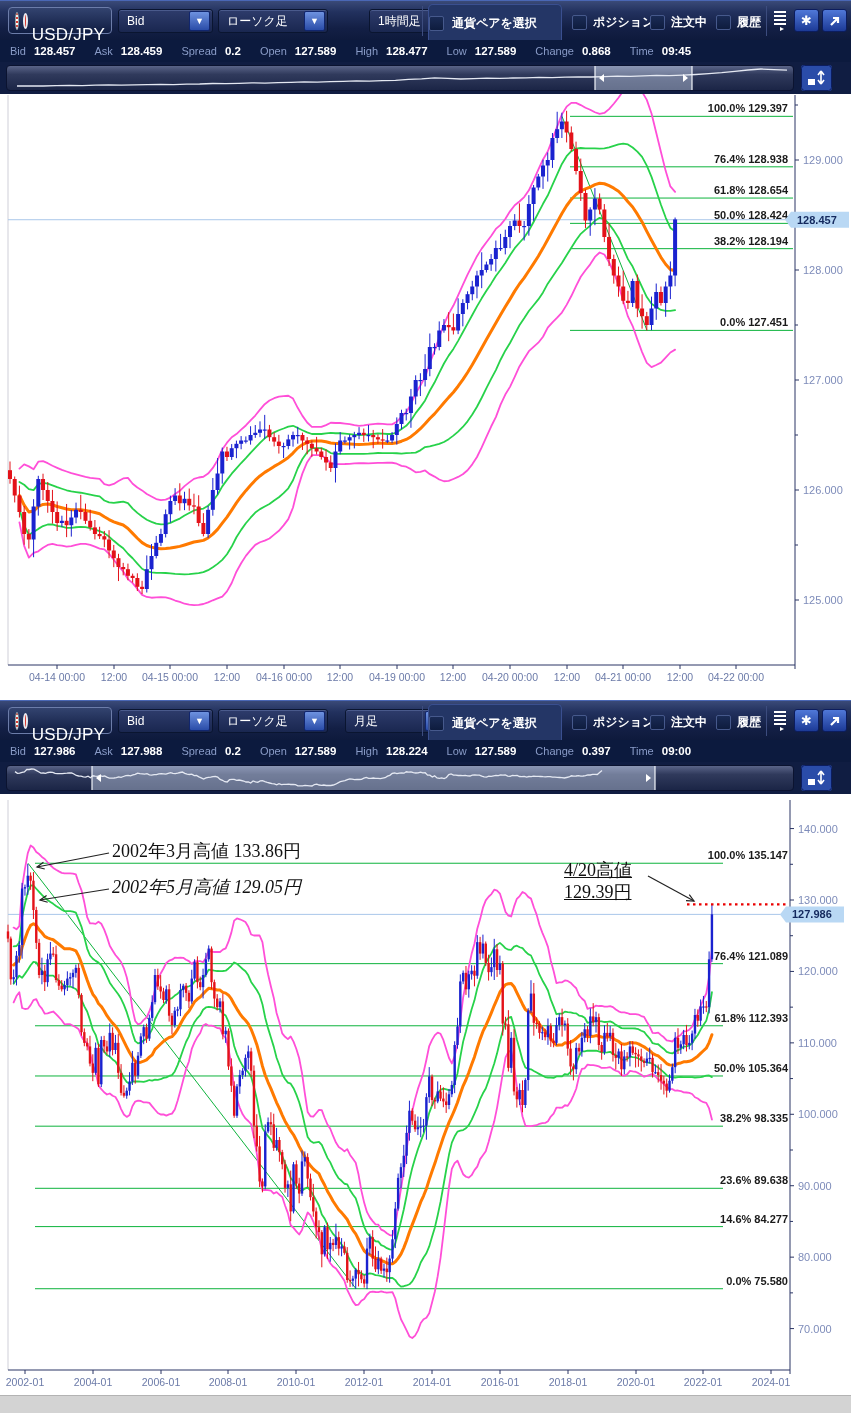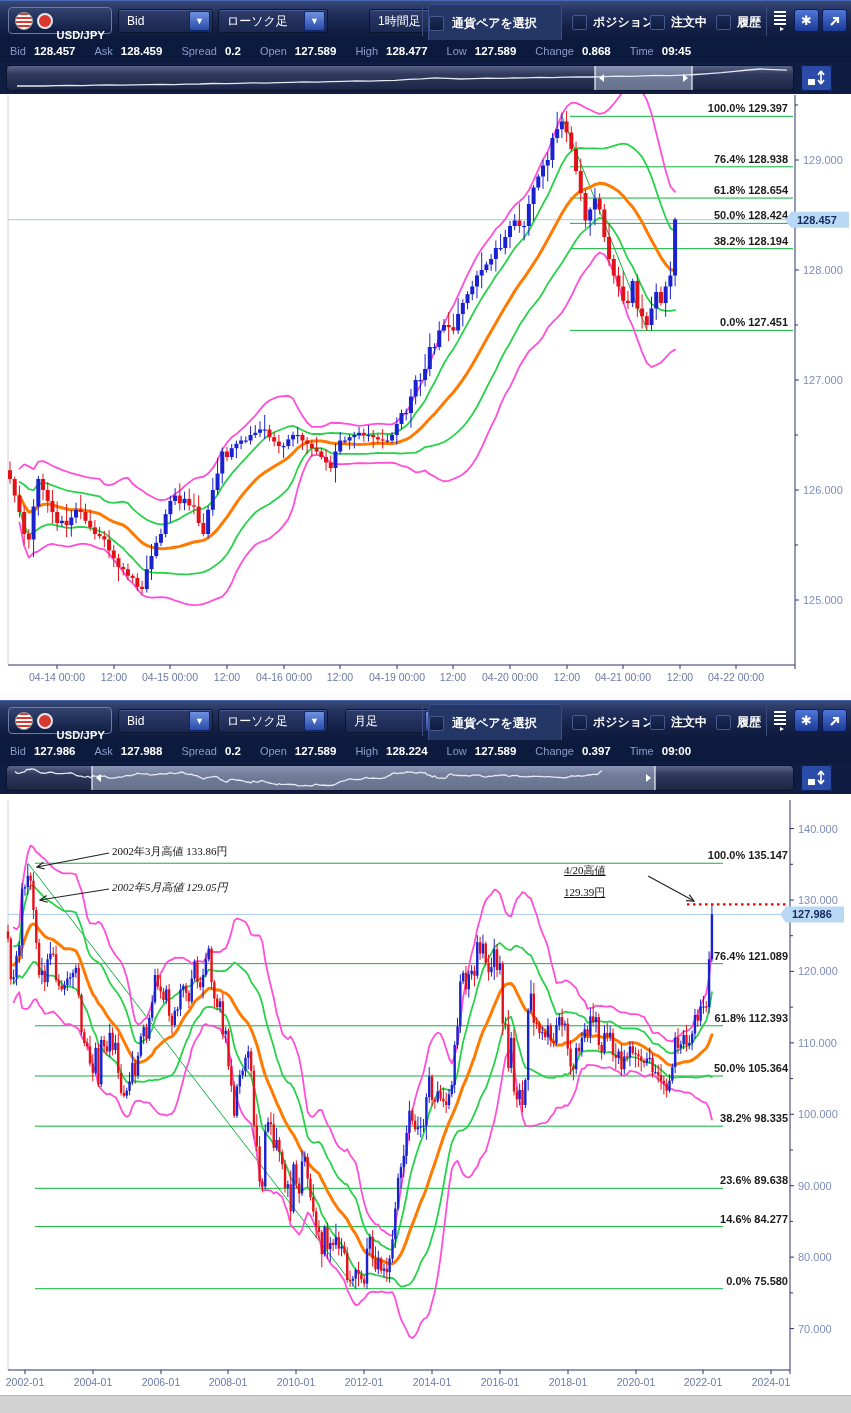--- a/index.html
+++ b/index.html
@@ -8,21 +8,21 @@
   .chrome{position:absolute;left:0;width:851px;z-index:4;}
   .toolbar{position:absolute;left:0;top:0;width:851px;height:40px;
     background:linear-gradient(180deg,#3a4a78 0%,#22315e 28%,#131f45 70%,#0e1a3c 100%);
     border-top:1px solid #4a67b5;box-sizing:border-box;}
   .pair-btn{position:absolute;left:8px;top:6px;width:104px;height:27px;border:1px solid #6c7ca9;
     border-radius:4px;background:linear-gradient(180deg,#33436f,#101d42);display:flex;align-items:center;
     gap:4px;padding:0 6px;box-sizing:border-box;}
   .flag{width:16px;height:16px;border-radius:50%;display:inline-block;}
   .flag-us{background:repeating-linear-gradient(180deg,#d8382e 0 2px,#fff 2px 4px);border:1px solid #9aa;}
   .flag-jp{background:#d8382e;border:2px solid #e8e8ee;box-sizing:border-box;}
-  .pair-label{color:#fff;font-weight:bold;font-size:11px;letter-spacing:0.2px;margin-top:28px;}
+  .pair-label{color:#fff;font-weight:normal;font-size:17px;letter-spacing:0.2px;margin-top:28px;}
   .dd{position:absolute;top:8px;height:24px;border:1px solid #0a1530;border-radius:3px;
     background:linear-gradient(180deg,#2e3c6c,#1a2750);box-shadow:inset 0 1px 0 #4a5a8c;
     display:flex;align-items:center;box-sizing:border-box;}
   .dd .dd-text{flex:1;color:#fff;font-size:12px;padding-left:8px;white-space:nowrap;overflow:hidden;}
   .dd .dd-arrow{width:19px;height:18px;margin-right:2px;border-radius:2px;border:1px solid #11266e;
     background:linear-gradient(180deg,#6e92e0,#2a4ca8);color:#fff;font-size:9px;line-height:18px;text-align:center;}
   .tb-divider{position:absolute;top:5px;width:1px;height:30px;background:#3c4c7e;}
   .pair-select{position:absolute;left:428px;top:3px;width:134px;height:37px;background:#243666;
     border:1px solid #3a4f8f;border-bottom:none;border-radius:5px 5px 0 0;display:flex;align-items:center;
     gap:8px;box-sizing:border-box;}
@@ -37,21 +37,21 @@
   .quote span{white-space:nowrap;}
   .q-label{color:#8a9cc8;font-size:11px;margin-right:8px;}
   .q-value{color:#fff;font-size:11.5px;font-weight:bold;margin-right:19px;}
   .navrow{position:absolute;left:0;width:851px;height:32px;background:#101d42;}
   .navbar{position:absolute;left:6px;top:3px;width:788px;height:26px;border-radius:4px;border:1px solid #0b1330;
     background:linear-gradient(180deg,#5a6488 0%,#303a5c 35%,#1b2546 100%);box-sizing:border-box;overflow:hidden;}
   .nav-btn{position:absolute;left:801px;top:3px;width:31px;height:26px;}
   .chart-bg{position:absolute;left:0;background:#fff;width:851px;z-index:1;}
   #overlay{position:absolute;left:0;top:0;z-index:3;pointer-events:none;}
   .anno{position:absolute;z-index:6;color:#111;font-family:"Liberation Serif","DejaVu Serif",serif;
-    font-size:11px;line-height:22px;white-space:nowrap;}
+    font-size:18px;line-height:22px;white-space:nowrap;}
   .footer{position:absolute;left:0;top:1395px;width:851px;height:18px;background:#d3d3d3;border-top:1px solid #b3b3b3;z-index:4;}
 </style>
 </head>
 <body>
 
 <div id="app">
 
   <div class="chart-bg" style="top:94px;height:604px;"></div>
   <div class="chart-bg" style="top:794px;height:601px;"></div>
 

